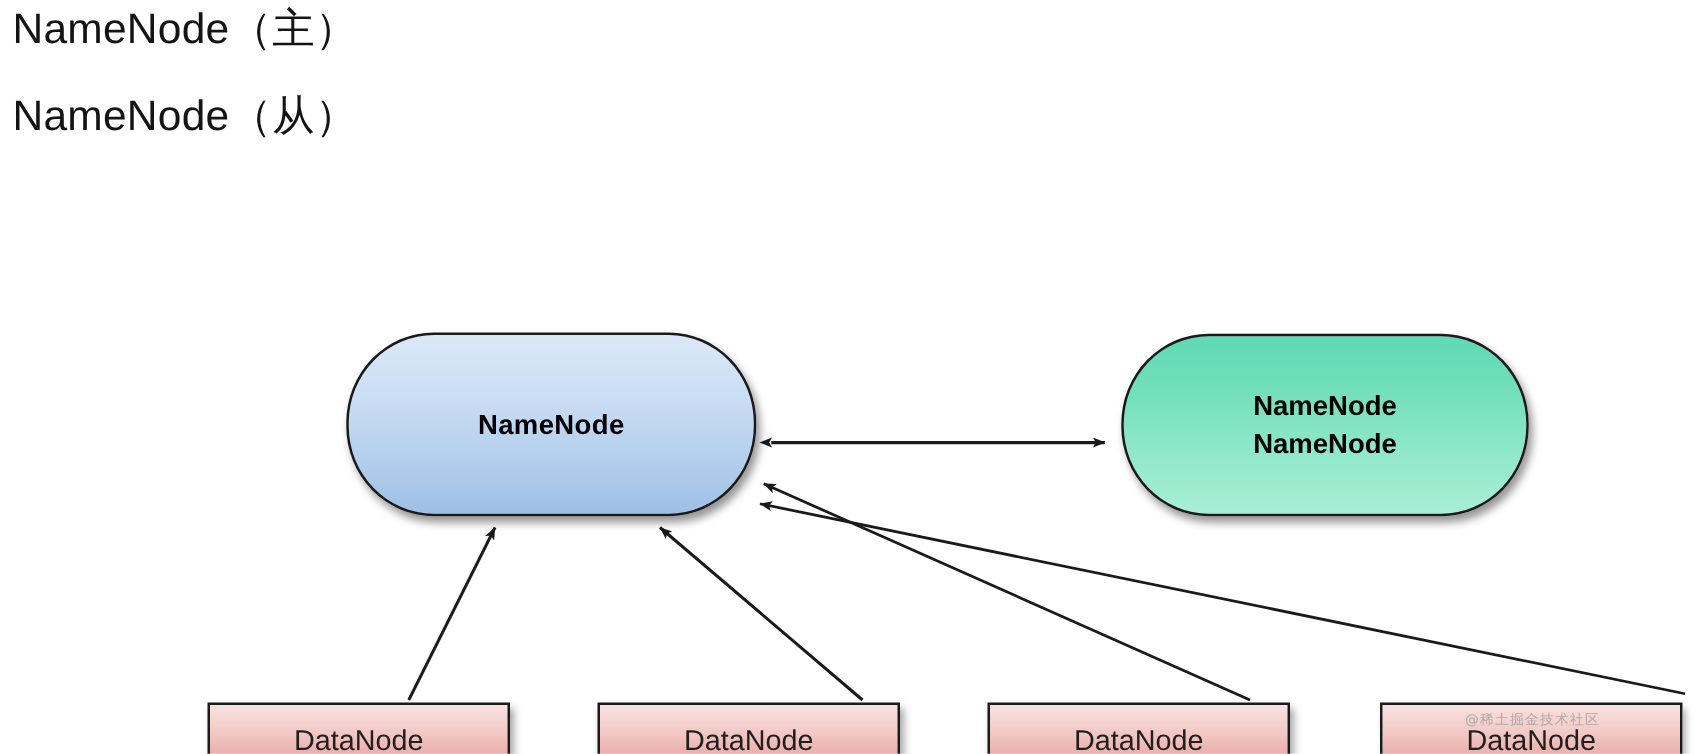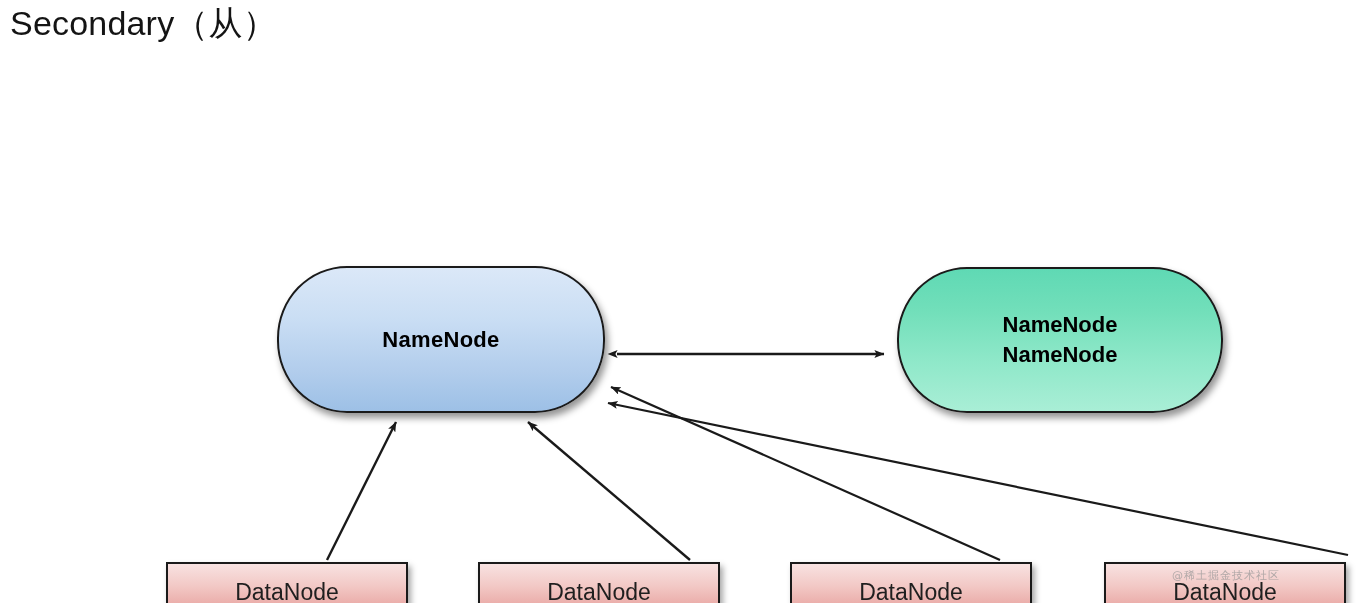--- a/index.html
+++ b/index.html
@@ -120,21 +120,22 @@
     letter-spacing: 1px;
     white-space: nowrap;
     z-index: 5;
     font-family: "DejaVu Sans", sans-serif;
   }
 </style>
 </head>
 <body>
 
 <div id="text-block">
-  <div class="text-line">Secondary（从）</div>
+  <div class="text-line">NameNode（主）</div>
+  <div class="text-line">NameNode（从）</div>
 </div>
 
 <div id="diagram">
 
   <svg id="edges" viewBox="0 0 1360 603" width="1360" height="603" xmlns="http://www.w3.org/2000/svg">
     <defs>
       <marker id="arrowEnd" markerWidth="11" markerHeight="11" refX="9.6" refY="4" orient="auto" markerUnits="userSpaceOnUse">
         <path d="M0,0 L10,4 L0,8 L2.2,4 z" fill="#1a1a1a"></path>
       </marker>
       <marker id="arrowStart" markerWidth="11" markerHeight="11" refX="0.6" refY="4" orient="auto-start-reverse" markerUnits="userSpaceOnUse">

